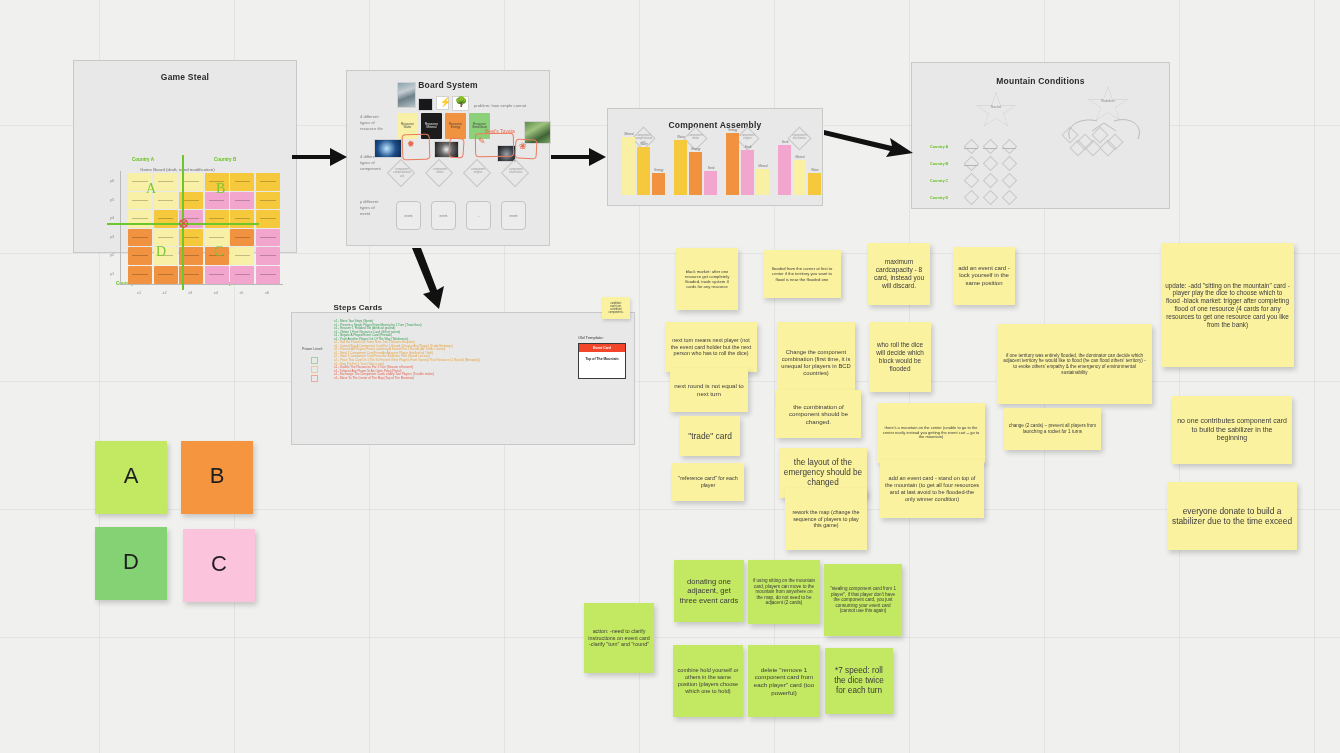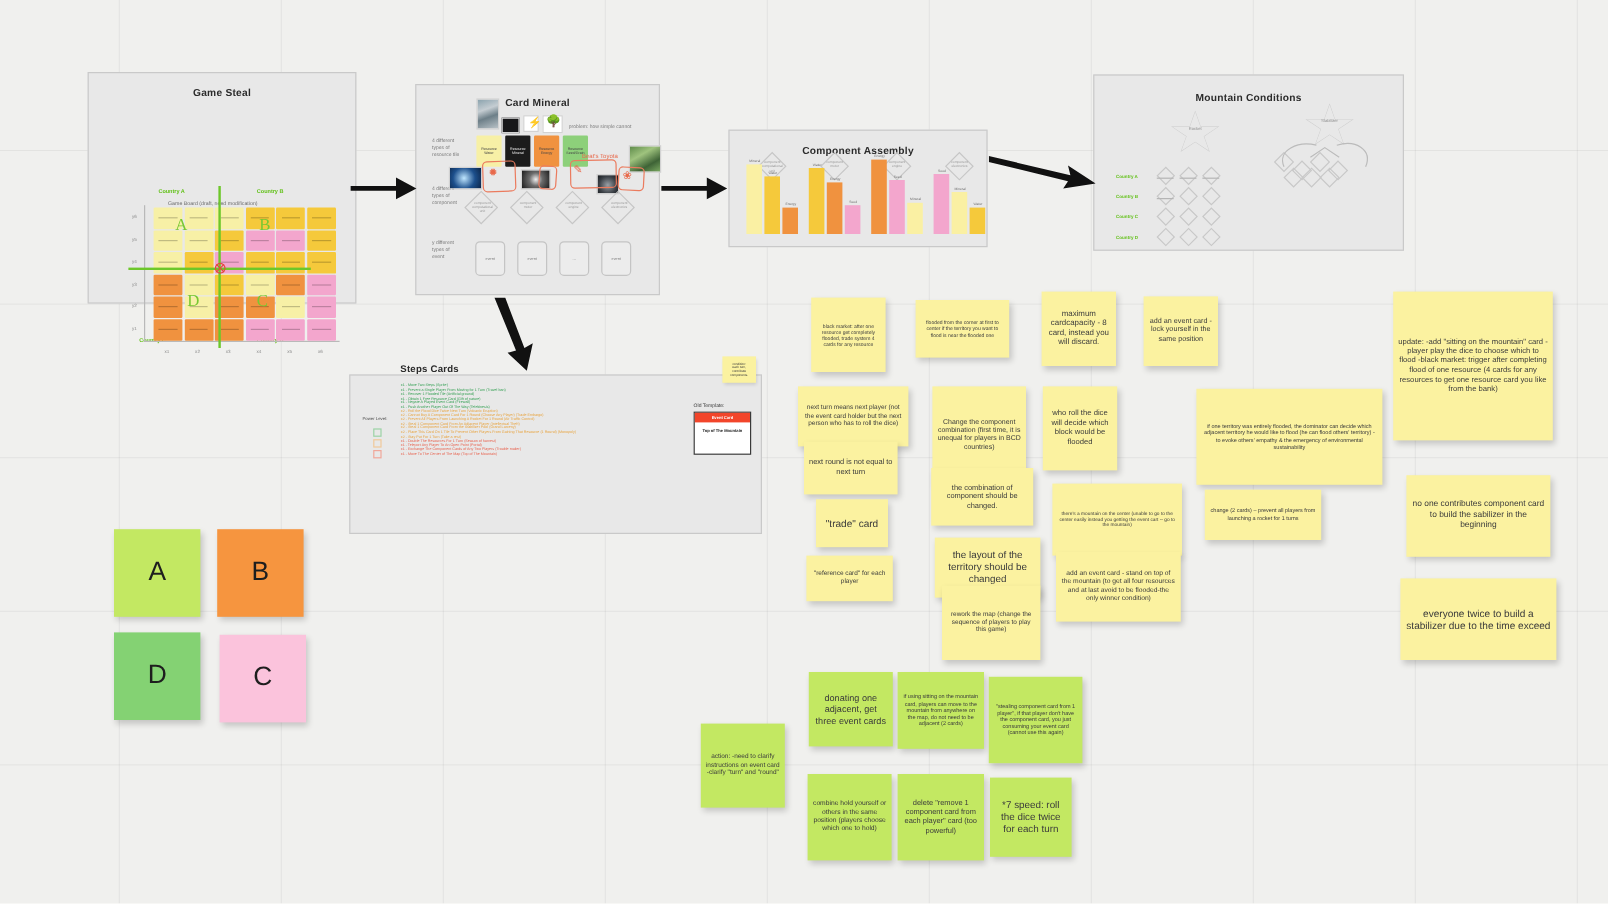--- a/index.html
+++ b/index.html
@@ -241,21 +241,21 @@
         <div class="gb-tick" style="left: 63px; top: 230px;">x1</div>
         <div class="gb-tick" style="left: 88.6px; top: 230px;">x2</div>
         <div class="gb-tick" style="left: 114.2px; top: 230px;">x3</div>
         <div class="gb-tick" style="left: 139.8px; top: 230px;">x4</div>
         <div class="gb-tick" style="left: 165.4px; top: 230px;">x5</div>
         <div class="gb-tick" style="left: 191px; top: 230px;">x6</div>
       </div>
   </div>
 
   <div class="frame" style="left:346px; top:70px; width:204px; height:176px;">
-    <div class="frame-title" style="top:9px;">Card Mineral</div>
+    <div class="frame-title" style="top:9px;">Board System</div>
 
     <div class="cs-label" style="left:13px; top:43px; width:36px; white-space:pre-line;">4 different
 types of
 resource tile</div>
     <div class="cs-label" style="left:13px; top:83px; width:36px; white-space:pre-line;">4 different
 types of
 component</div>
     <div class="cs-label" style="left:13px; top:128px; width:36px; white-space:pre-line;">y different
 types of
 event</div>
@@ -501,23 +501,23 @@
       <div class="note yellow" style="left: 665px; top: 322px; width: 92px; height: 50px; font-size: 5.4px;">next turn means next player (not the event card holder but the next person who has to roll the dice)</div>
       <div class="note yellow" style="left: 777px; top: 322px; width: 78px; height: 82px; font-size: 5.8px;">Change the component combination (first time, it is unequal for players in BCD countries)</div>
       <div class="note yellow" style="left: 869px; top: 322px; width: 62px; height: 70px; font-size: 6.4px;">who roll the dice will decide which block would be flooded</div>
       <div class="note yellow" style="left: 997px; top: 324px; width: 155px; height: 80px; font-size: 4.6px;">if one territory was entirely flooded, the dominator can decide which adjacent territory he would like to flood (he can flood others' territory) - to evoke others' empathy &amp; the emergency of environmental sustainability</div>
       <div class="note yellow" style="left: 670px; top: 368px; width: 78px; height: 44px; font-size: 6.2px;">next round is not equal to next turn</div>
       <div class="note yellow" style="left: 776px; top: 390px; width: 85px; height: 48px; font-size: 6.2px;">the combination of component should be changed.</div>
       <div class="note yellow" style="left: 877px; top: 403px; width: 108px; height: 60px; font-size: 4px;">there's a mountain on the center (unable to go to the center easily instead you getting the event cart -- go to the mountain)</div>
       <div class="note yellow" style="left: 1004px; top: 408px; width: 97px; height: 42px; font-size: 4.6px;">change (2 cards) – prevent all players from launching a rocket for 1 turns</div>
       <div class="note yellow" style="left: 1172px; top: 396px; width: 120px; height: 68px; font-size: 7px;">no one contributes component card to build the sabilizer in the beginning</div>
       <div class="note yellow" style="left: 680px; top: 416px; width: 60px; height: 40px; font-size: 8.4px;">"trade" card</div>
-      <div class="note yellow" style="left: 779px; top: 448px; width: 88px; height: 50px; font-size: 8.2px;">the layout of the territory should be changed</div>
+      <div class="note yellow" style="left: 779px; top: 448px; width: 88px; height: 50px; font-size: 8.2px;">the layout of the emergency should be changed</div>
       <div class="note yellow" style="left: 880px; top: 460px; width: 104px; height: 58px; font-size: 5.6px;">add an event card - stand on top of the mountain (to get all four resources and at last avoid to be flooded-the only winner condition)</div>
-      <div class="note yellow" style="left: 1167px; top: 482px; width: 130px; height: 68px; font-size: 8.4px;">everyone twice to build a stabilizer due to the time exceed</div>
+      <div class="note yellow" style="left: 1167px; top: 482px; width: 130px; height: 68px; font-size: 8.4px;">everyone donate to build a stabilizer due to the time exceed</div>
       <div class="note yellow" style="left: 672px; top: 463px; width: 72px; height: 38px; font-size: 5.4px;">"reference card" for each player</div>
       <div class="note yellow" style="left: 785px; top: 488px; width: 82px; height: 62px; font-size: 5.4px;">rework the map (change the sequence of players to play this game)</div>
       <div class="note green" style="left: 584px; top: 603px; width: 70px; height: 70px; font-size: 5.4px;">action: -need to clarify instructions on event card -clarify "turn" and "round"</div>
       <div class="note green" style="left: 674px; top: 560px; width: 70px; height: 62px; font-size: 7.6px;">donating one adjacent, get three event cards</div>
       <div class="note green" style="left: 748px; top: 560px; width: 72px; height: 64px; font-size: 4.6px;">if using sitting on the mountain card, players can move to the mountain from anywhere on the map, do not need to be adjacent (2 cards)</div>
       <div class="note green" style="left: 824px; top: 564px; width: 78px; height: 72px; font-size: 4.6px;">"stealing component card from 1 player", if that player don't have the component card, you just consuming your event card (cannot use this again)</div>
       <div class="note green" style="left: 673px; top: 645px; width: 70px; height: 72px; font-size: 5.6px;">combine hold yourself or others in the same position (players choose which one to hold)</div>
       <div class="note green" style="left: 748px; top: 645px; width: 72px; height: 72px; font-size: 6.2px;">delete "remove 1 component card from each player" card (too powerful)</div>
       <div class="note green" style="left: 825px; top: 648px; width: 68px; height: 66px; font-size: 8.2px;">*7 speed: roll the dice twice for each turn</div>
     </div>

